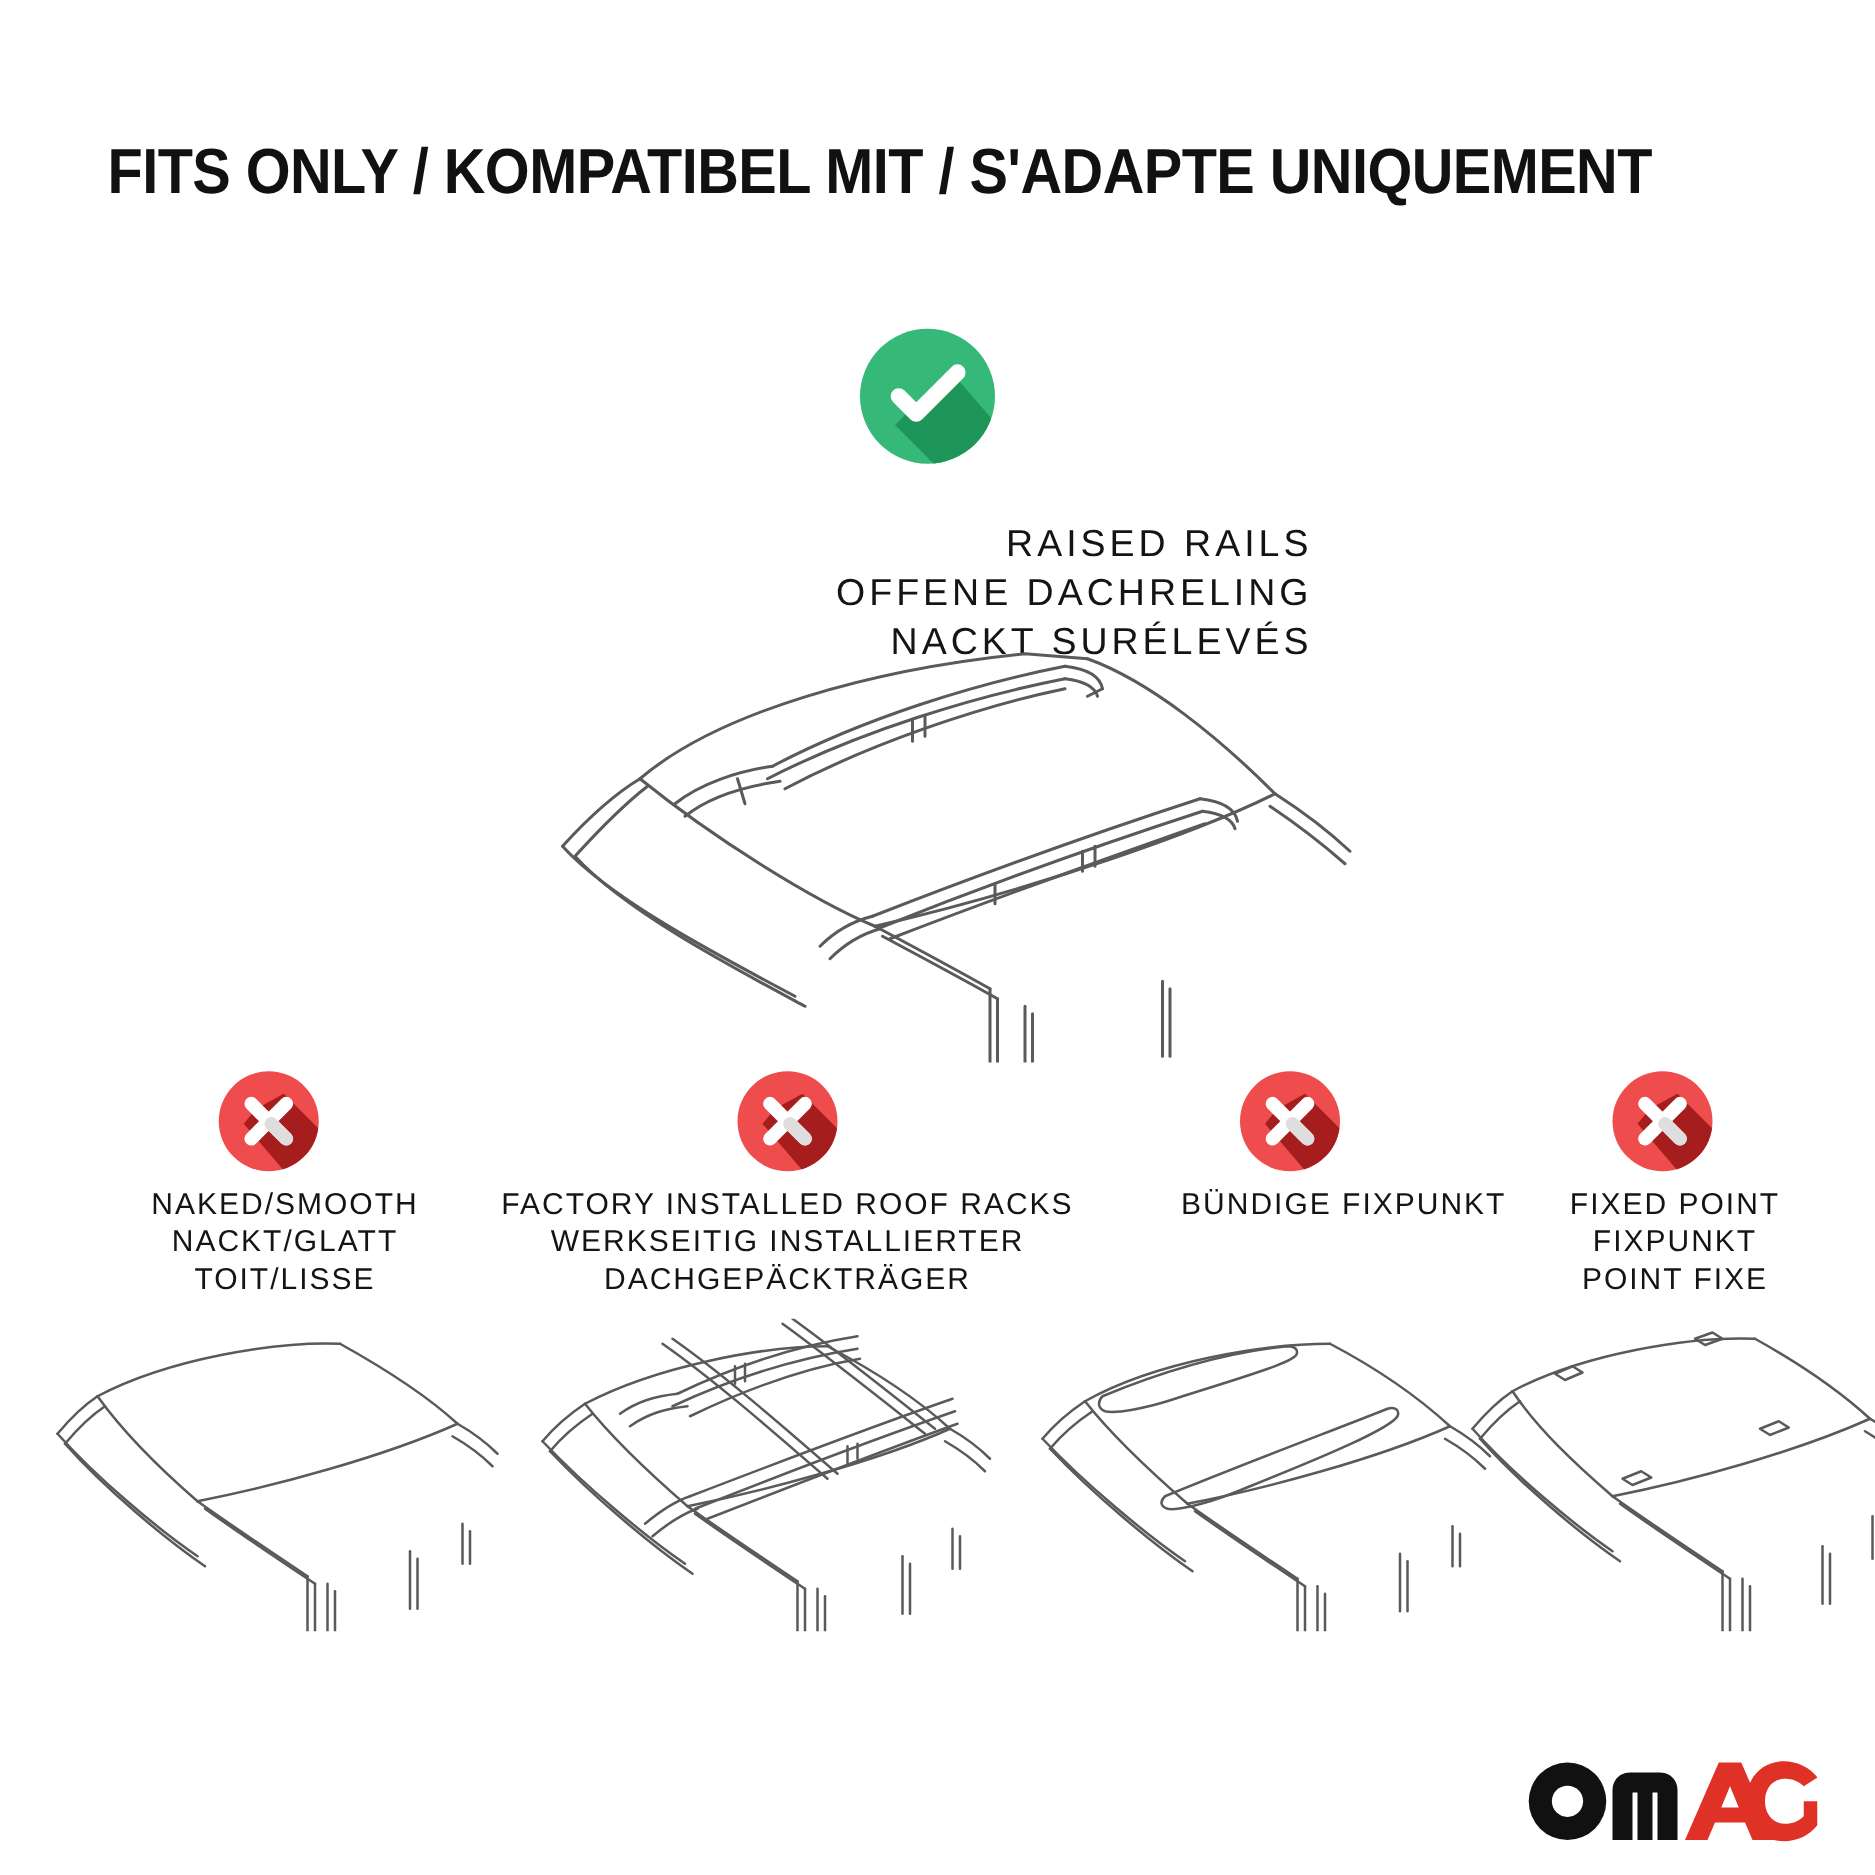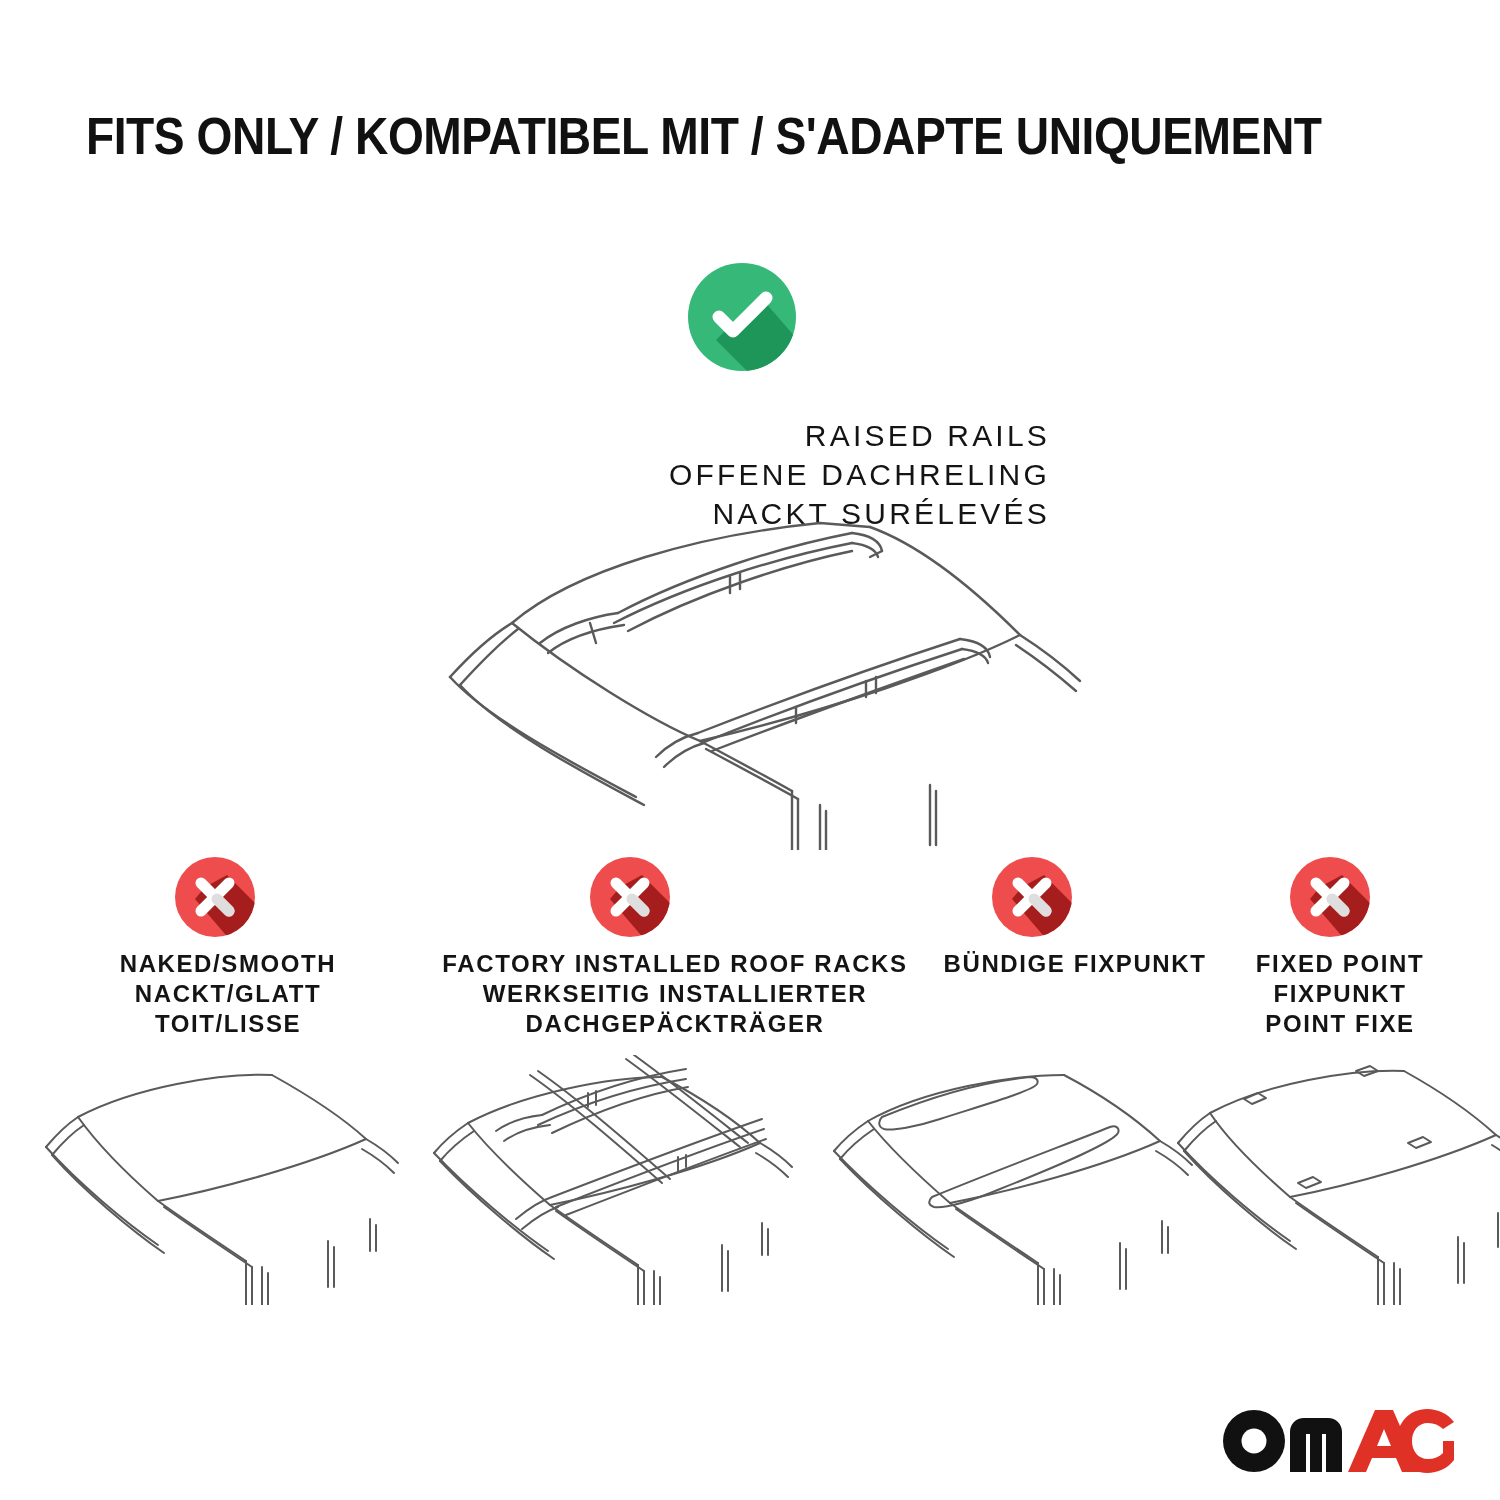--- a/index.html
+++ b/index.html
@@ -76,41 +76,41 @@
   }
   .col-icon {
     position: absolute;
     width: 84px;
     height: 84px;
   }
   .col-caption {
     position: absolute;
     top: 94px;
     font-size: 24px;
-    font-weight: 700;
+    font-weight: 400;
     letter-spacing: 1.6px;
     line-height: 30px;
     text-align: center;
     color: #141414;
     white-space: nowrap;
   }
   .col-art {
     position: absolute;
   }
 
   
   #col-1 { left: 0; width: 460px; }
   #col-1 .col-icon { left: 173px; }
   #col-1 .col-caption { left: 18px; width: 420px; }
   #col-1 .col-art { left: 40px; top: 200px; width: 375px; height: 250px; }
 
   
   #col-2 { left: 380px; width: 500px; }
   #col-2 .col-icon { left: 208px; }
-  #col-2 .col-caption { left: 0px; width: 500px; margin-left: 45px; }
+  #col-2 .col-caption { left: 0px; width: 500px; }
   #col-2 .col-art { left: 30px; top: 200px; width: 410px; height: 250px; }
 
   
   #col-3 { left: 840px; width: 470px; }
   #col-3 .col-icon { left: 150px; }
   #col-3 .col-caption { left: 0px; width: 470px; }
   #col-3 .col-art { left: -20px; top: 200px; width: 390px; height: 250px; }
 
   
   #col-4 { left: 1180px; width: 320px; }

